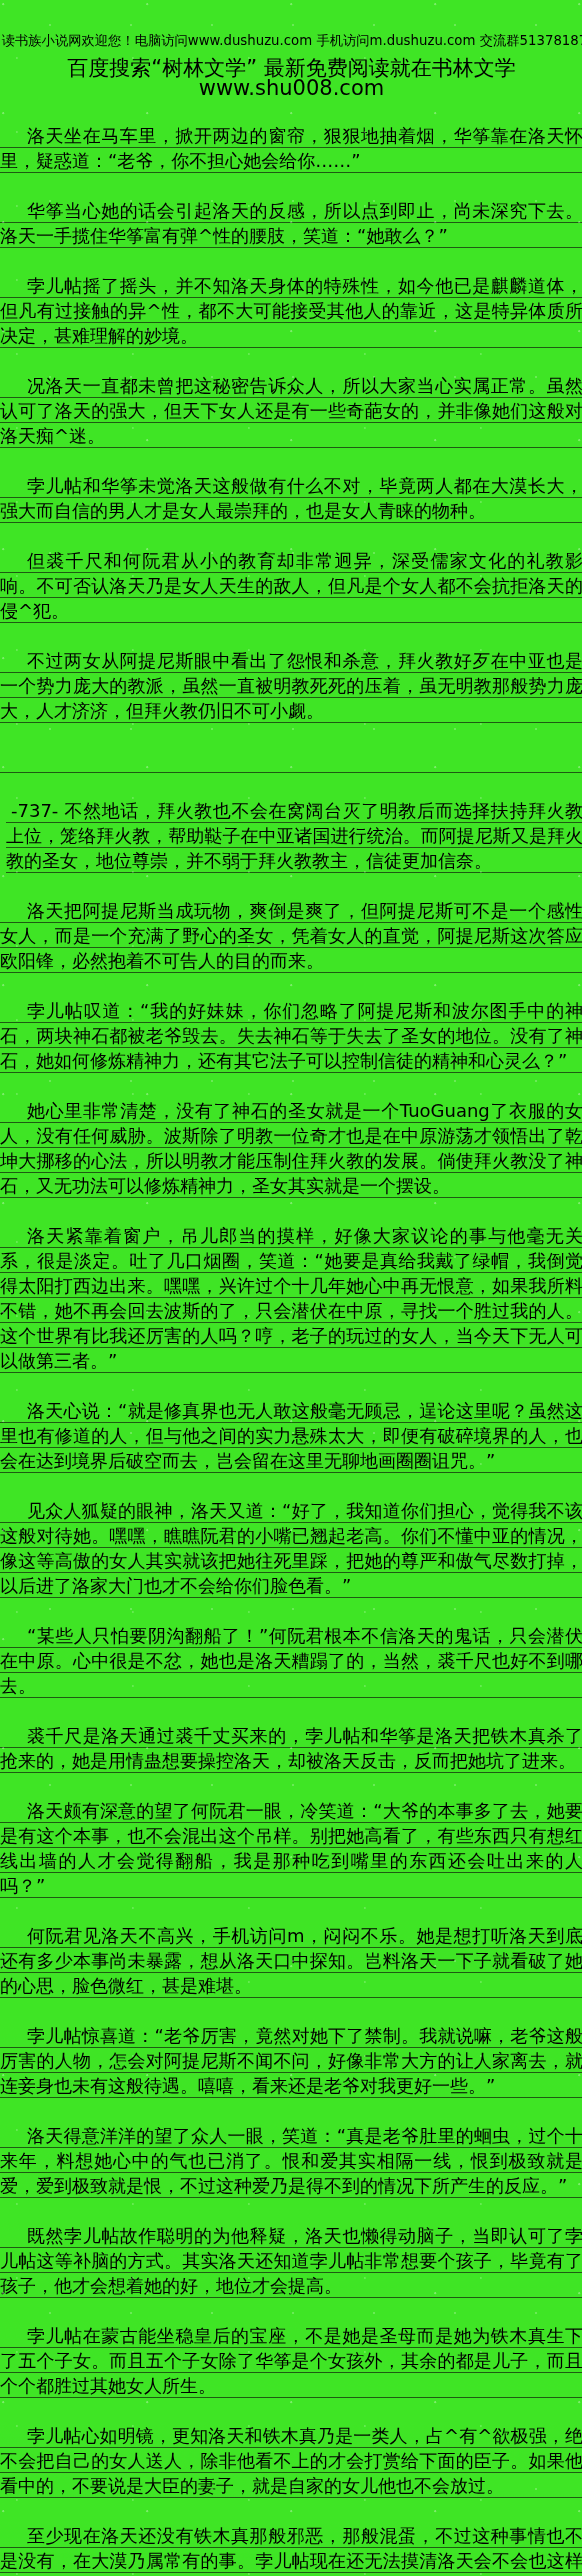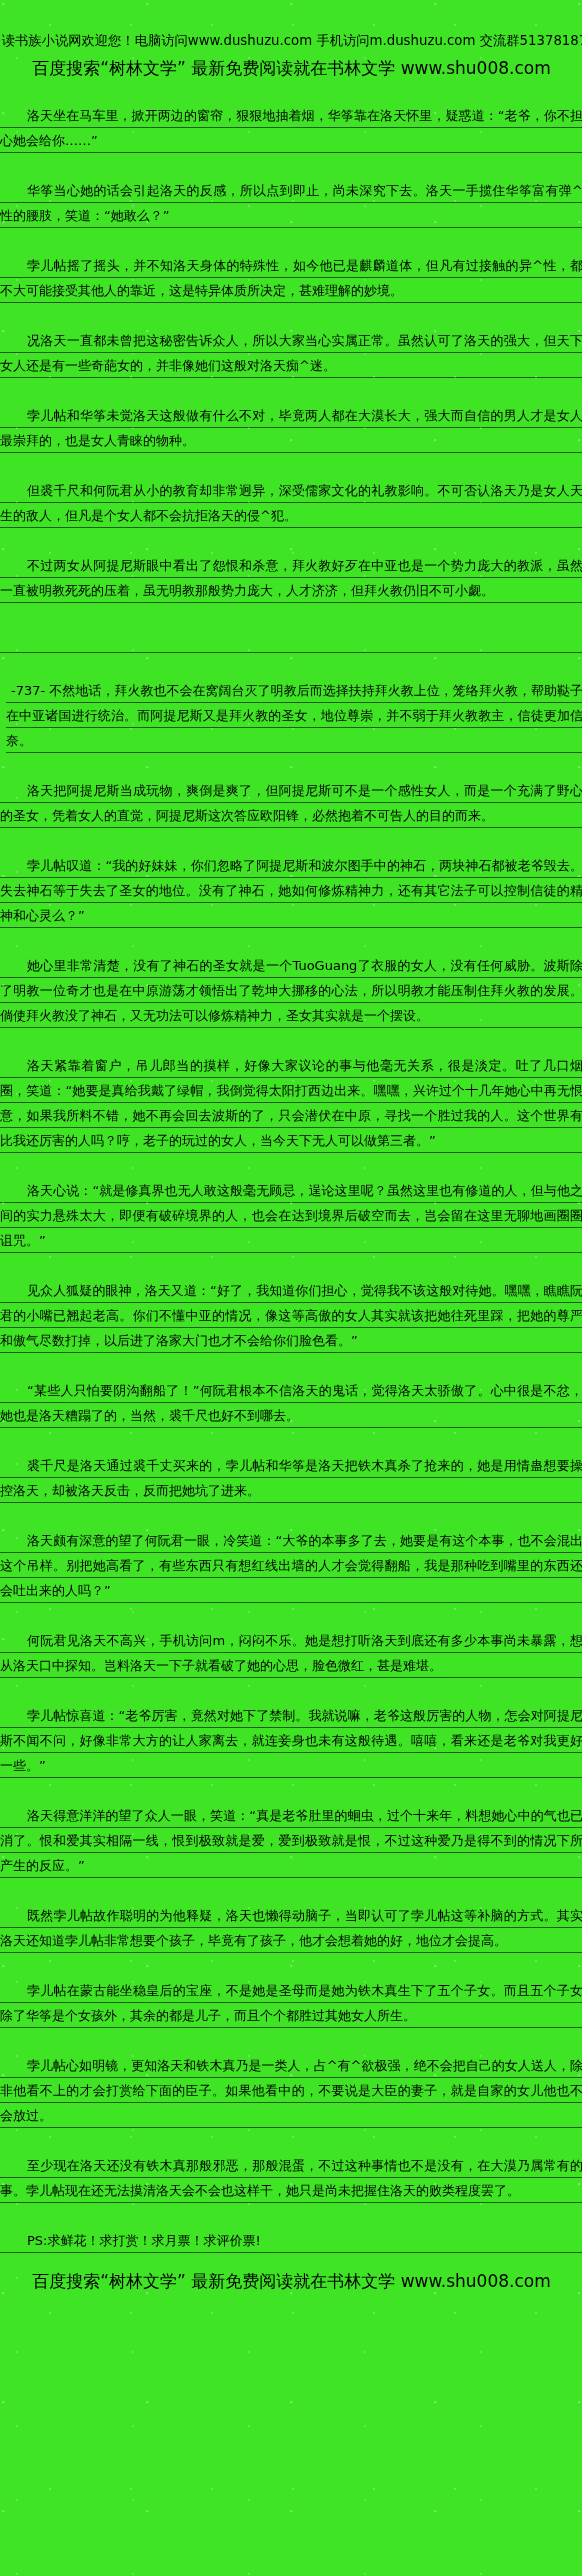--- a/index.html
+++ b/index.html
@@ -18,28 +18,28 @@
       radial-gradient(circle at 50px 25px, rgba(255,255,255,.5) 0.8px, transparent 1.3px),
       radial-gradient(circle at 16.7px 58px, rgba(220,255,215,.55) 0.8px, transparent 1.3px);
     background-size:144px 109px, 81px 176px, 116px 74px;
   }
   .site-notice{
     padding:33px 0 0 1.7px;
     font-size:13.3px;line-height:15px;
     white-space:nowrap;
   }
   .promo{
-    text-align:center;font-size:17px;line-height:20px;
+    text-align:center;font-size:21px;line-height:20px;
   }
   .promo-top{margin-top:10px;}
   .promo-bottom{margin-top:18.3px;}
   .content{margin-top:8.3px;}
   .para{
     margin:25px 0 0 0;padding:0;
-    font-size:13px;line-height:25px;
+    font-size:18px;line-height:25px;
     text-indent:27px;
     text-align:justify;
     
     background-image:repeating-linear-gradient(
       to bottom,
       transparent 0, transparent 24px,
       rgba(15,25,10,.68) 24px, rgba(15,25,10,.68) 25px);
   }
   .para.no-indent{text-indent:5px;margin-left:6px;}
   .ruled-spacer{
@@ -67,21 +67,21 @@
       <p class="para">但裘千尺和何阮君从小的教育却非常迥异，深受儒家文化的礼教影响。不可否认洛天乃是女人天生的敌人，但凡是个女人都不会抗拒洛天的侵^犯。</p>
       <p class="para">不过两女从阿提尼斯眼中看出了怨恨和杀意，拜火教好歹在中亚也是一个势力庞大的教派，虽然一直被明教死死的压着，虽无明教那般势力庞大，人才济济，但拜火教仍旧不可小觑。</p>
       <div class="ruled-spacer"></div>
       <p class="para no-indent">-737-  不然地话，拜火教也不会在窝阔台灭了明教后而选择扶持拜火教上位，笼络拜火教，帮助鞑子在中亚诸国进行统治。而阿提尼斯又是拜火教的圣女，地位尊崇，并不弱于拜火教教主，信徒更加信奈。</p>
       <p class="para">洛天把阿提尼斯当成玩物，爽倒是爽了，但阿提尼斯可不是一个感性女人，而是一个充满了野心的圣女，凭着女人的直觉，阿提尼斯这次答应欧阳锋，必然抱着不可告人的目的而来。</p>
       <p class="para">孛儿帖叹道：“我的好妹妹，你们忽略了阿提尼斯和波尔图手中的神石，两块神石都被老爷毁去。失去神石等于失去了圣女的地位。没有了神石，她如何修炼精神力，还有其它法子可以控制信徒的精神和心灵么？”</p>
       <p class="para">她心里非常清楚，没有了神石的圣女就是一个TuoGuang了衣服的女人，没有任何威胁。波斯除了明教一位奇才也是在中原游荡才领悟出了乾坤大挪移的心法，所以明教才能压制住拜火教的发展。倘使拜火教没了神石，又无功法可以修炼精神力，圣女其实就是一个摆设。</p>
       <p class="para">洛天紧靠着窗户，吊儿郎当的摸样，好像大家议论的事与他毫无关系，很是淡定。吐了几口烟圈，笑道：“她要是真给我戴了绿帽，我倒觉得太阳打西边出来。嘿嘿，兴许过个十几年她心中再无恨意，如果我所料不错，她不再会回去波斯的了，只会潜伏在中原，寻找一个胜过我的人。这个世界有比我还厉害的人吗？哼，老子的玩过的女人，当今天下无人可以做第三者。”</p>
       <p class="para">洛天心说：“就是修真界也无人敢这般毫无顾忌，逞论这里呢？虽然这里也有修道的人，但与他之间的实力悬殊太大，即便有破碎境界的人，也会在达到境界后破空而去，岂会留在这里无聊地画圈圈诅咒。”</p>
       <p class="para">见众人狐疑的眼神，洛天又道：“好了，我知道你们担心，觉得我不该这般对待她。嘿嘿，瞧瞧阮君的小嘴已翘起老高。你们不懂中亚的情况，像这等高傲的女人其实就该把她往死里踩，把她的尊严和傲气尽数打掉，以后进了洛家大门也才不会给你们脸色看。”</p>
-      <p class="para">“某些人只怕要阴沟翻船了！”何阮君根本不信洛天的鬼话，觉得洛天太骄傲了。心中很是不忿，她也是洛天糟蹋了的，当然，裘千尺也好不到哪去。</p>
+      <p class="para">“某些人只怕要阴沟翻船了！”何阮君根本不信洛天的鬼话，只会潜伏在中原。心中很是不忿，她也是洛天糟蹋了的，当然，裘千尺也好不到哪去。</p>
       <p class="para">裘千尺是洛天通过裘千丈买来的，孛儿帖和华筝是洛天把铁木真杀了抢来的，她是用情蛊想要操控洛天，却被洛天反击，反而把她坑了进来。</p>
       <p class="para">洛天颇有深意的望了何阮君一眼，冷笑道：“大爷的本事多了去，她要是有这个本事，也不会混出这个吊样。别把她高看了，有些东西只有想红线出墙的人才会觉得翻船，我是那种吃到嘴里的东西还会吐出来的人吗？”</p>
       <p class="para">何阮君见洛天不高兴，手机访问m，闷闷不乐。她是想打听洛天到底还有多少本事尚未暴露，想从洛天口中探知。岂料洛天一下子就看破了她的心思，脸色微红，甚是难堪。</p>
       <p class="para">孛儿帖惊喜道：“老爷厉害，竟然对她下了禁制。我就说嘛，老爷这般厉害的人物，怎会对阿提尼斯不闻不问，好像非常大方的让人家离去，就连妾身也未有这般待遇。嘻嘻，看来还是老爷对我更好一些。”</p>
       <p class="para">洛天得意洋洋的望了众人一眼，笑道：“真是老爷肚里的蛔虫，过个十来年，料想她心中的气也已消了。恨和爱其实相隔一线，恨到极致就是爱，爱到极致就是恨，不过这种爱乃是得不到的情况下所产生的反应。”</p>
       <p class="para">既然孛儿帖故作聪明的为他释疑，洛天也懒得动脑子，当即认可了孛儿帖这等补脑的方式。其实洛天还知道孛儿帖非常想要个孩子，毕竟有了孩子，他才会想着她的好，地位才会提高。</p>
       <p class="para">孛儿帖在蒙古能坐稳皇后的宝座，不是她是圣母而是她为铁木真生下了五个子女。而且五个子女除了华筝是个女孩外，其余的都是儿子，而且个个都胜过其她女人所生。</p>
       <p class="para">孛儿帖心如明镜，更知洛天和铁木真乃是一类人，占^有^欲极强，绝不会把自己的女人送人，除非他看不上的才会打赏给下面的臣子。如果他看中的，不要说是大臣的妻子，就是自家的女儿他也不会放过。</p>
       <p class="para">至少现在洛天还没有铁木真那般邪恶，那般混蛋，不过这种事情也不是没有，在大漠乃属常有的事。孛儿帖现在还无法摸清洛天会不会也这样干，她只是尚未把握住洛天的败类程度罢了。</p>
       <p class="para">PS:求鲜花！求打赏！求月票！求评价票!</p>

